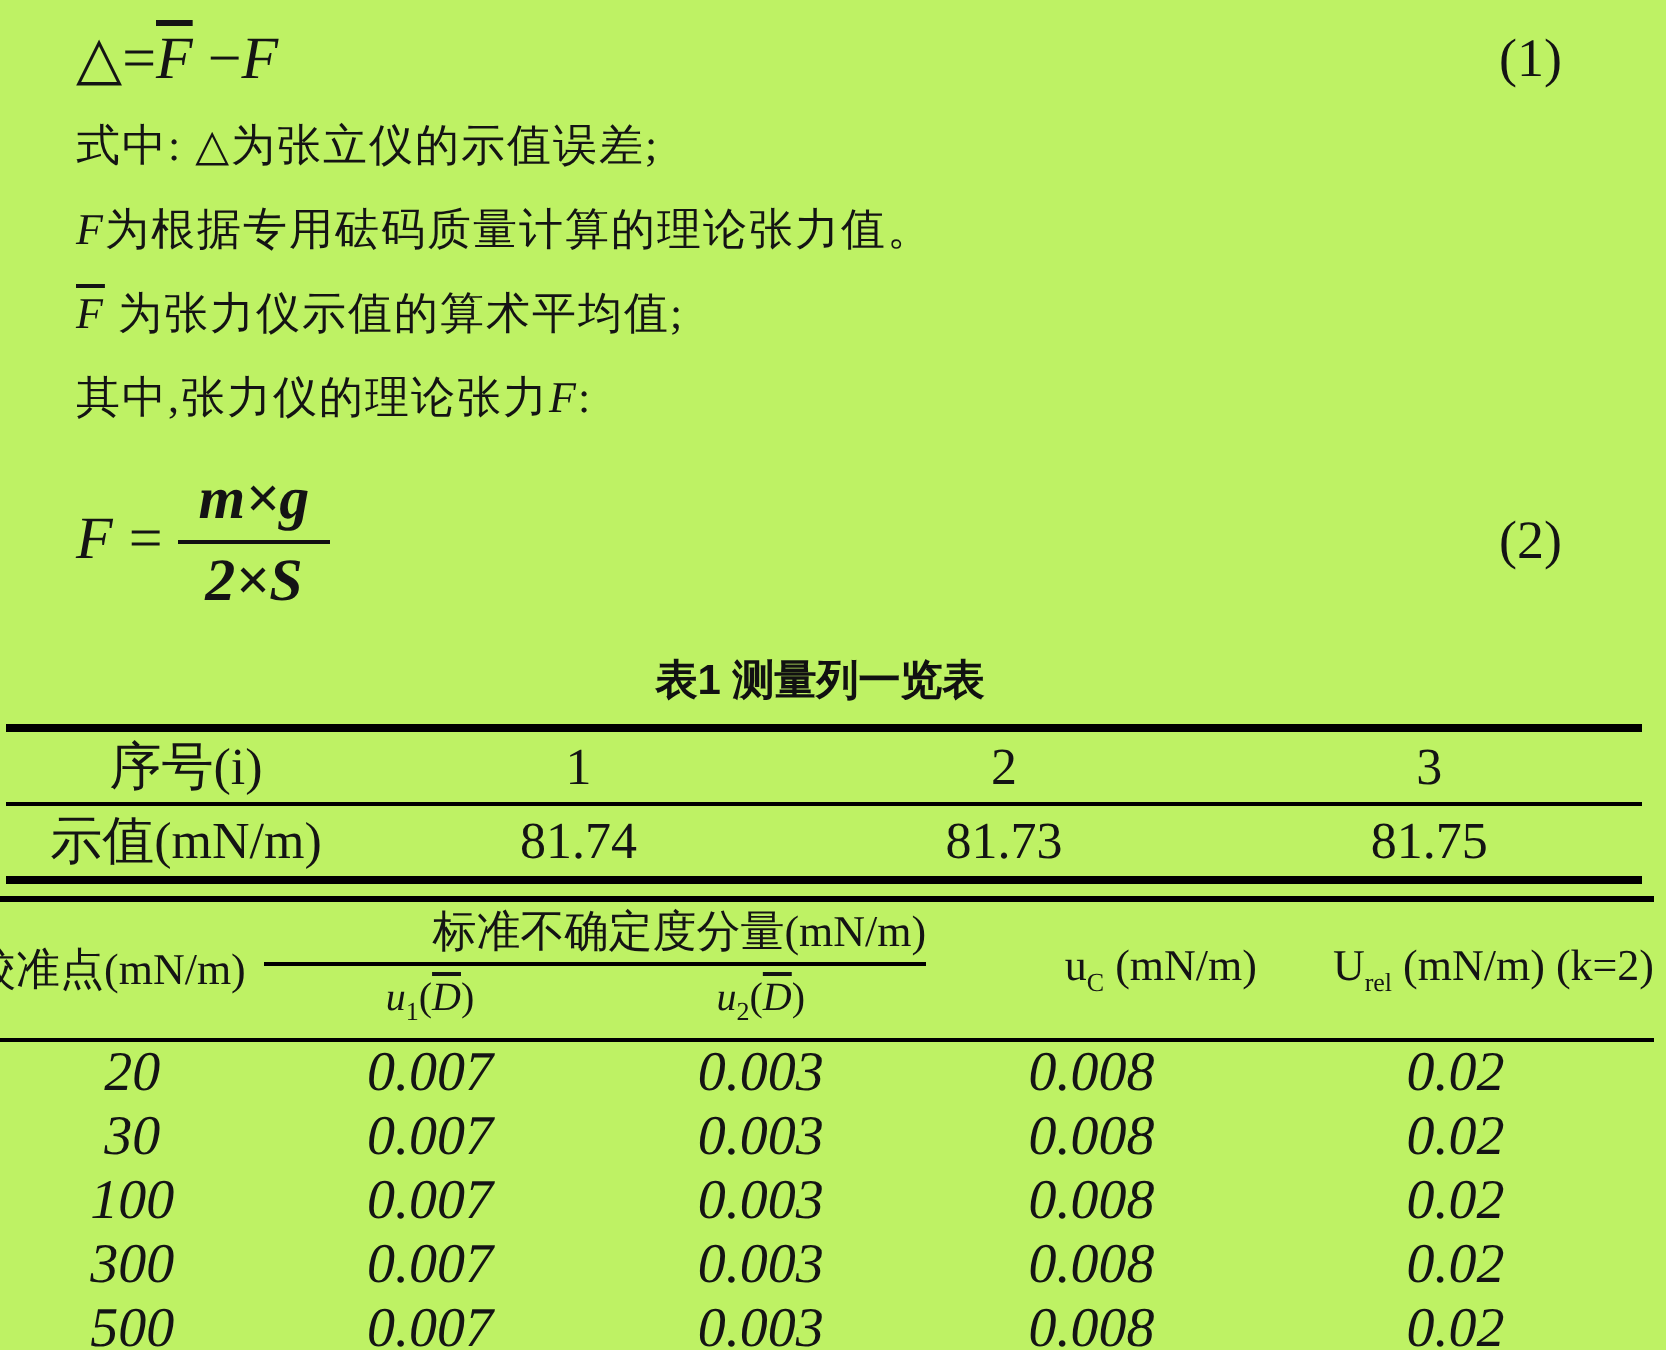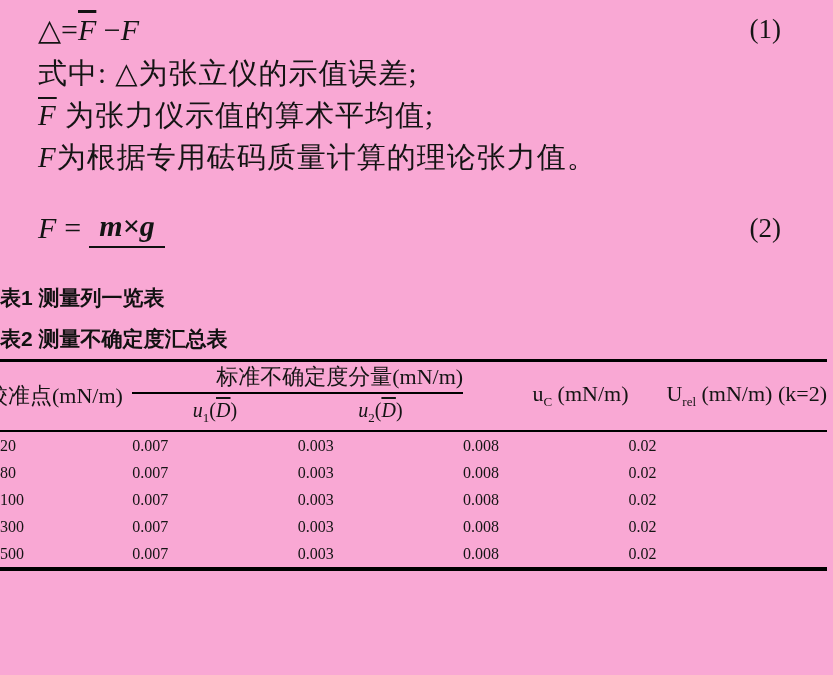--- a/index.html
+++ b/index.html
@@ -1,41 +1,41 @@
 <!DOCTYPE html>
 <html><head>
 <meta charset="utf-8">
 <style>
   html, body { margin:0; padding:0; }
   body {
     width:833px; height:675px; overflow:hidden;
     background:#ffffff; color:#141414;
     font-family:"Liberation Serif","DejaVu Serif",serif;
   }
-  .page { position:relative; width:833px; height:675px; background:#f9a8d4; }
+  .page { position:relative; width:833px; height:675px; background:#bef264; }
 
   
   .textblock { padding:6px 0 0 38px; }
   .eqrow { display:flex; justify-content:space-between; align-items:center; padding-right:52px; }
   .eq1 { height:46px; }
   .math  { font-size:30px; }
   .math-it { font-style:italic; }
   .ol { text-decoration:overline; }
   .eqnum { font-size:27px; }
-  .cn { margin:0; font-size:29px; line-height:42px; letter-spacing:1px; }
+  .cn { margin:0; font-size:22px; line-height:42px; letter-spacing:1px; }
   .eq2 { margin-top:10px; height:80px; }
   .eq2 .math { display:flex; align-items:center; }
   .eqsign { margin:0 8px; }
   .frac { display:inline-block; text-align:center;font-weight:bold; }
   .frac .num { display:block; border-bottom:2px solid #111; padding:0 10px 3px; }
   .frac .den { display:block; padding-top:2px; }
 
   
   .tbl-title {
-    width:820px; text-align:left;
+    width:820px; text-align:center;
     font-family:"Liberation Sans","DejaVu Sans",sans-serif;
     font-weight:bold; font-size:21px; color:#111;
   }
   .t1title { margin-top:16px; }
   .t2title { margin-top:13px; width:827px; }
 
   
   table.t1 {
     width:818px; margin:8px 0 0 3px;
     border-collapse:collapse; table-layout:fixed;
@@ -50,58 +50,81 @@
     border-collapse:collapse; table-layout:fixed;
     border-top:3px solid #000; border-bottom:4px solid #000;
   }
   .t2 th { font-weight:normal; padding:0; border-bottom:2px solid #000; }
   .t2 .c1 { font-size:22px; text-align:left; overflow:visible; }
   .t2 .c1 .clip { display:inline-block; white-space:nowrap; margin-left:-14px; }
   .t2 .grp { font-size:22px; height:27px; text-align:right; }
   .t2 .sub { font-size:20px; height:36px; }
   .t2 th sub { font-size:13px; }
   .t2 .uc, .t2 .urel { font-size:22px; text-align:right; }
-  .t2 tbody td { text-align:left; font-size:16px; height:27px; padding:0; }
+  .t2 tbody td { text-align:center; font-size:28px; height:27px; padding:0;font-style:italic; }
 </style>
 </head>
 <body>
 
 <div class="page">
 
   <div class="textblock">
 
     <div class="eqrow eq1">
       <span class="math"><span>△=</span><span class="ol math-it">F</span><span> −</span><span class="math-it">F</span></span>
       <span class="eqnum">(1)</span>
     </div>
 
     <p class="cn">式中: △为张立仪的示值误差;</p>
 
+    <p class="cn"><span class="math-it">F</span><span>为根据专用砝码质量计算的理论张力值。</span></p>
+
     <p class="cn"><span class="ol math-it">F</span><span> 为张力仪示值的算术平均值;</span></p>
 
-    <p class="cn"><span class="math-it">F</span><span>为根据专用砝码质量计算的理论张力值。</span></p>
-
+    <p class="cn"><span>其中,张力仪的理论张力</span><span class="math-it">F</span><span>:</span></p>
 
     <div class="eqrow eq2">
       <span class="math">
         <span class="math-it">F</span>
         <span class="eqsign">=</span>
         <span class="frac">
             <span class="num math-it">m×g</span>
+            <span class="den math-it">2×S</span>
           </span>
       </span>
       <span class="eqnum">(2)</span>
     </div>
 
   </div>
 
   <div class="tbl-title t1title">表1 测量列一览表</div>
 
+  <table class="t1">
+    <colgroup>
+        <col style="width:22%">
+        <col style="width:26%">
+        <col style="width:26%">
+        <col style="width:26%">
+      </colgroup>
+    <tbody>
+      <tr class="hdr">
+        <td>序号(i)</td>
+        <td>1</td>
+        <td>2</td>
+        <td>3</td>
+      </tr>
+      <tr>
+        <td>示值(mN/m)</td>
+        <td>81.74</td>
+        <td>81.73</td>
+        <td>81.75</td>
+      </tr>
+    </tbody>
+  </table>
 
-  <div class="tbl-title t2title">表2 测量不确定度汇总表</div>
 
   <table class="t2">
     <colgroup>
         <col style="width:16%">
         <col style="width:20%">
         <col style="width:20%">
         <col style="width:20%">
         <col style="width:24%">
       </colgroup>
     <thead>
@@ -118,21 +141,21 @@
     </thead>
     <tbody>
       <tr>
         <td>20</td>
         <td>0.007</td>
         <td>0.003</td>
         <td>0.008</td>
         <td>0.02</td>
       </tr>
       <tr>
-        <td>80</td>
+        <td>30</td>
         <td>0.007</td>
         <td>0.003</td>
         <td>0.008</td>
         <td>0.02</td>
       </tr>
       <tr>
         <td>100</td>
         <td>0.007</td>
         <td>0.003</td>
         <td>0.008</td>

